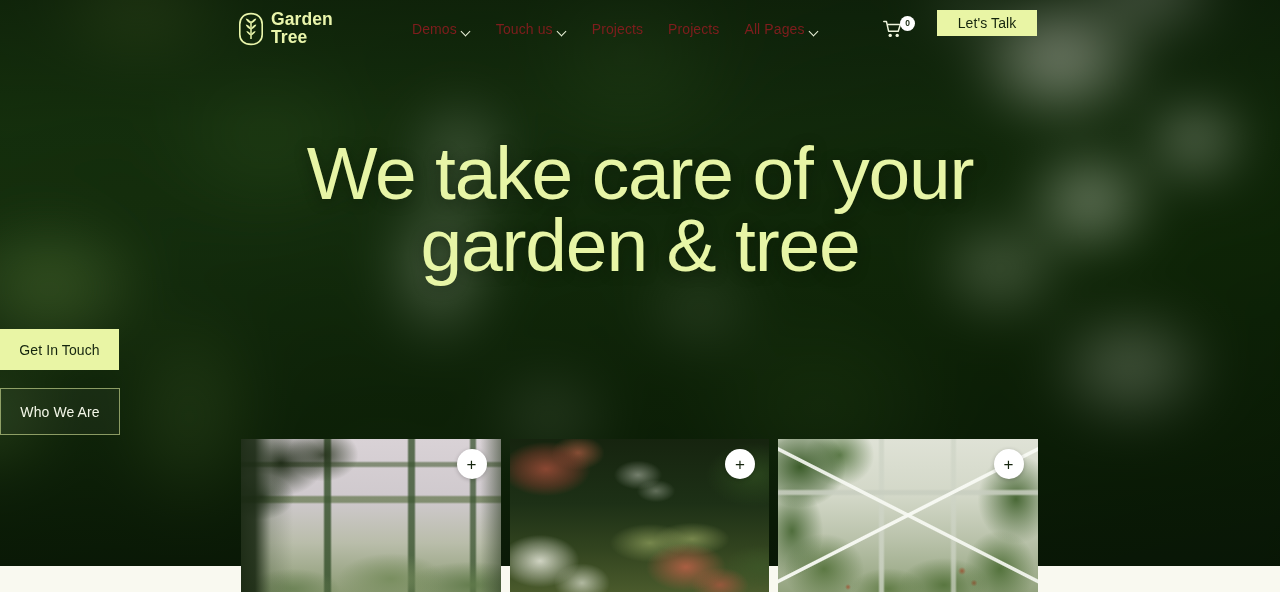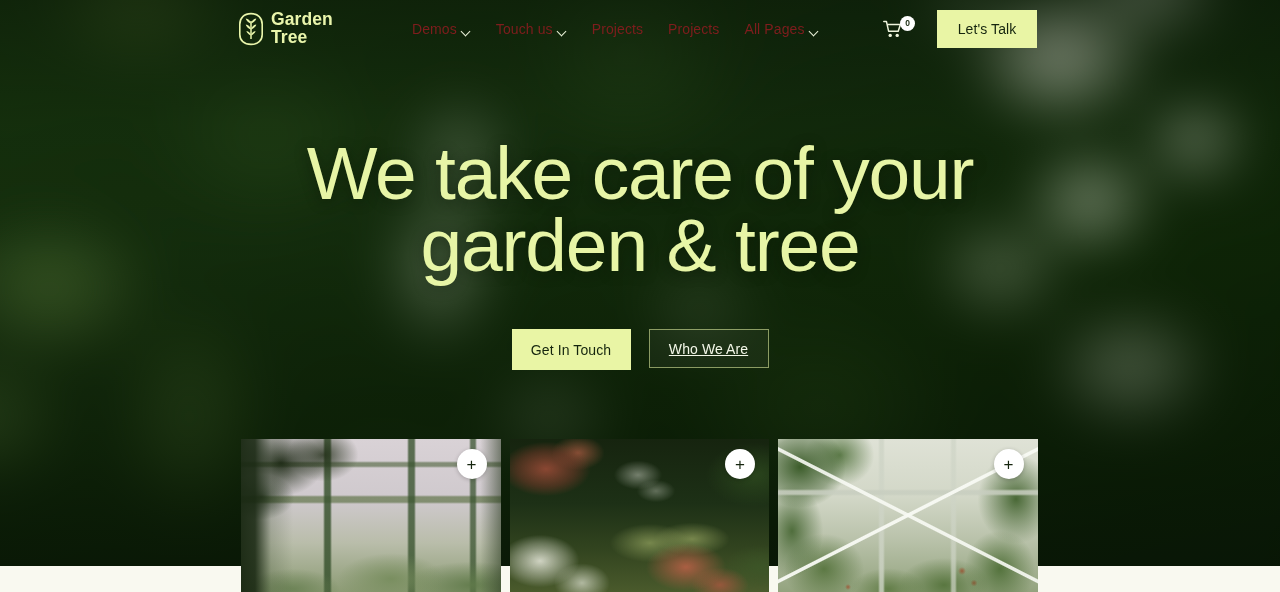--- a/index.html
+++ b/index.html
@@ -150,21 +150,21 @@
     font-weight: 700;
     display: flex;
     align-items: center;
     justify-content: center;
     line-height: 1;
   }
 
   .lets-talk {
     position: absolute;
     left: 937px; top: 10px;
-    width: 100px; height: 38px;
+    width: 100px; height: 26px;
     background: #e9f5a5;
     color: #15250e;
     border: none;
     font-family: "Liberation Sans", sans-serif;
     font-size: 14px;
     font-weight: 400;
     letter-spacing: 0.1px;
     cursor: pointer;
     display: flex;
     align-items: center;
@@ -206,47 +206,47 @@
   }
   .hero-sub span { display: block; }
 
   .hero-actions {
     position: absolute;
     left: 0; top: 329px;
     width: 1280px;
     display: flex;
     justify-content: center;
     gap: 18px;
+    flex-direction: column;
   }
   .btn-primary {
     width: 119px; height: 41px;
     background: #e9f5a5;
     color: #15250e;
     border: none;
     font-family: "Liberation Sans", sans-serif;
     font-size: 14px;
     letter-spacing: 0.1px;
     cursor: pointer;
     display: flex;
     align-items: center;
     justify-content: center;
   }
   .btn-outline {
-    width: 120px; height: 39px;
+    width: 120px; height: 47px;
     background: rgba(255,255,255,0.04);
     color: #f3f7e8;
     border: 1px solid rgba(233,245,165,0.55);
     font-family: "Liberation Sans", sans-serif;
     font-size: 14px;
     letter-spacing: 0.1px;
     cursor: pointer;
     display: flex;
     align-items: center;
     justify-content: center;
-    text-decoration: underline;
   }
 
   
   .gallery {
     position: absolute;
     left: 241px; top: 439px;
     width: 797px; height: 153px;
     display: flex;
     gap: 9px;
     z-index: 35;

